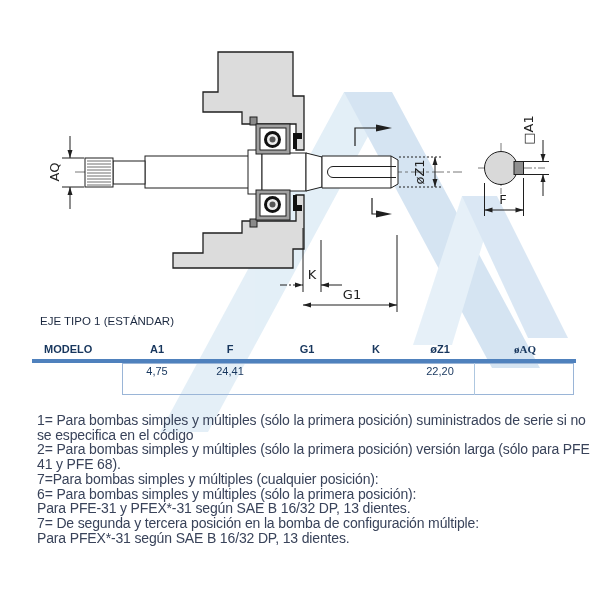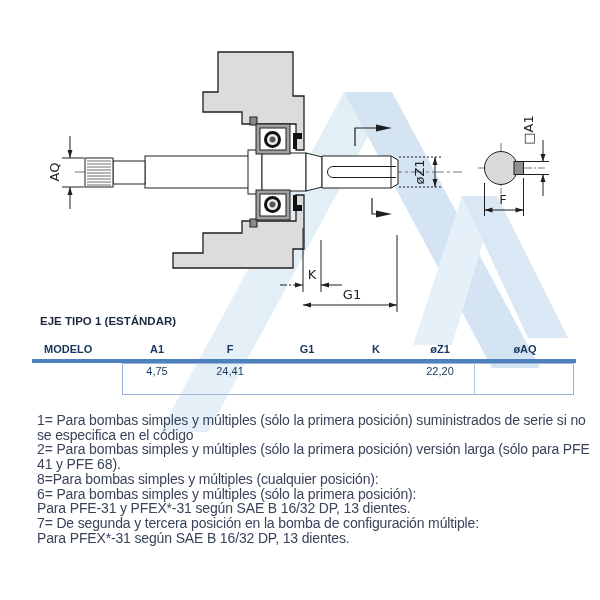--- a/index.html
+++ b/index.html
@@ -2,29 +2,29 @@
 <html><head>
 <meta charset="utf-8">
 <style>
   html,body{margin:0;padding:0;}
   body{
     width:600px;height:600px;position:relative;background:#ffffff;
     font-family:"Liberation Sans","DejaVu Sans",sans-serif;overflow:hidden;
   }
   svg text{font-family:"DejaVu Sans","Liberation Sans",sans-serif;}
   .heading{
-    position:absolute;left:40px;top:315px;font-size:11.5px;font-weight:bold;
+    position:absolute;left:40px;top:315px;font-size:11.5px;font-weight:normal;
     color:#1c2940;letter-spacing:0px;
   }
   .tbl{position:absolute;left:32px;top:340px;width:544px;color:#17365d;}
   .trow{display:flex;}
   .tc{font-size:11px;height:16px;line-height:16px;text-align:center;white-space:nowrap;}
   .thead .tc{font-weight:bold;height:18px;line-height:18px;}
   .c0{width:90px;text-align:left;padding-left:12px;box-sizing:border-box;font-weight:bold;}
-  .c1{width:70px;} .c2{width:76px;} .c3{width:78px;} .c4{width:60px;} .c5{width:68px;} .c6{width:102px;}
+  .c1{width:70px;} .c2{width:76px;} .c3{width:78px;} .c4{width:60px;} .c5{width:68px;} .c6{width:102px;font-family:Liberation Serif, serif;}
   .trule{height:4px;background:#4f81bd;margin-top:1px;}
   .tbody-wrap{position:relative;}
   .r1 .tc:not(.c0){background:rgba(215,231,245,0.92);}
   .databox{position:absolute;left:90px;top:0;width:452px;height:32px;
     border:1px solid #9ab5d7;pointer-events:none;box-sizing:border-box;}
   .vsep{position:absolute;left:442px;top:0;width:1px;height:32px;background:#aec7e0;}
   .notes{position:absolute;left:37px;top:413px;width:560px;font-size:14px;
     line-height:14.7px;color:#39435a;letter-spacing:-0.15px;}
 </style>
 </head>
@@ -181,18 +181,18 @@
       <div class="tc c6"></div>
     </div>
     <div class="databox"></div>
     <div class="vsep"></div>
   </div>
 </div>
 
 <div class="notes">
   <div>1= Para bombas simples y múltiples (sólo la primera posición) suministrados de serie si no se especifica en el código</div>
   <div>2= Para bombas simples y múltiples (sólo la primera posición) versión larga (sólo para PFE 41 y PFE 68).</div>
-  <div>8=Para bombas simples y múltiples (cualquier posición):</div>
+  <div>7=Para bombas simples y múltiples (cualquier posición):</div>
   <div>6= Para bombas simples y múltiples (sólo la primera posición):</div>
   <div>Para PFE-31 y PFEX*-31 según SAE B 16/32 DP, 13 dientes.</div>
   <div>7= De segunda y tercera posición en la bomba de configuración múltiple:</div>
   <div>Para PFEX*-31 según SAE B 16/32 DP, 13 dientes.</div>
 </div>
 
 </body></html>

